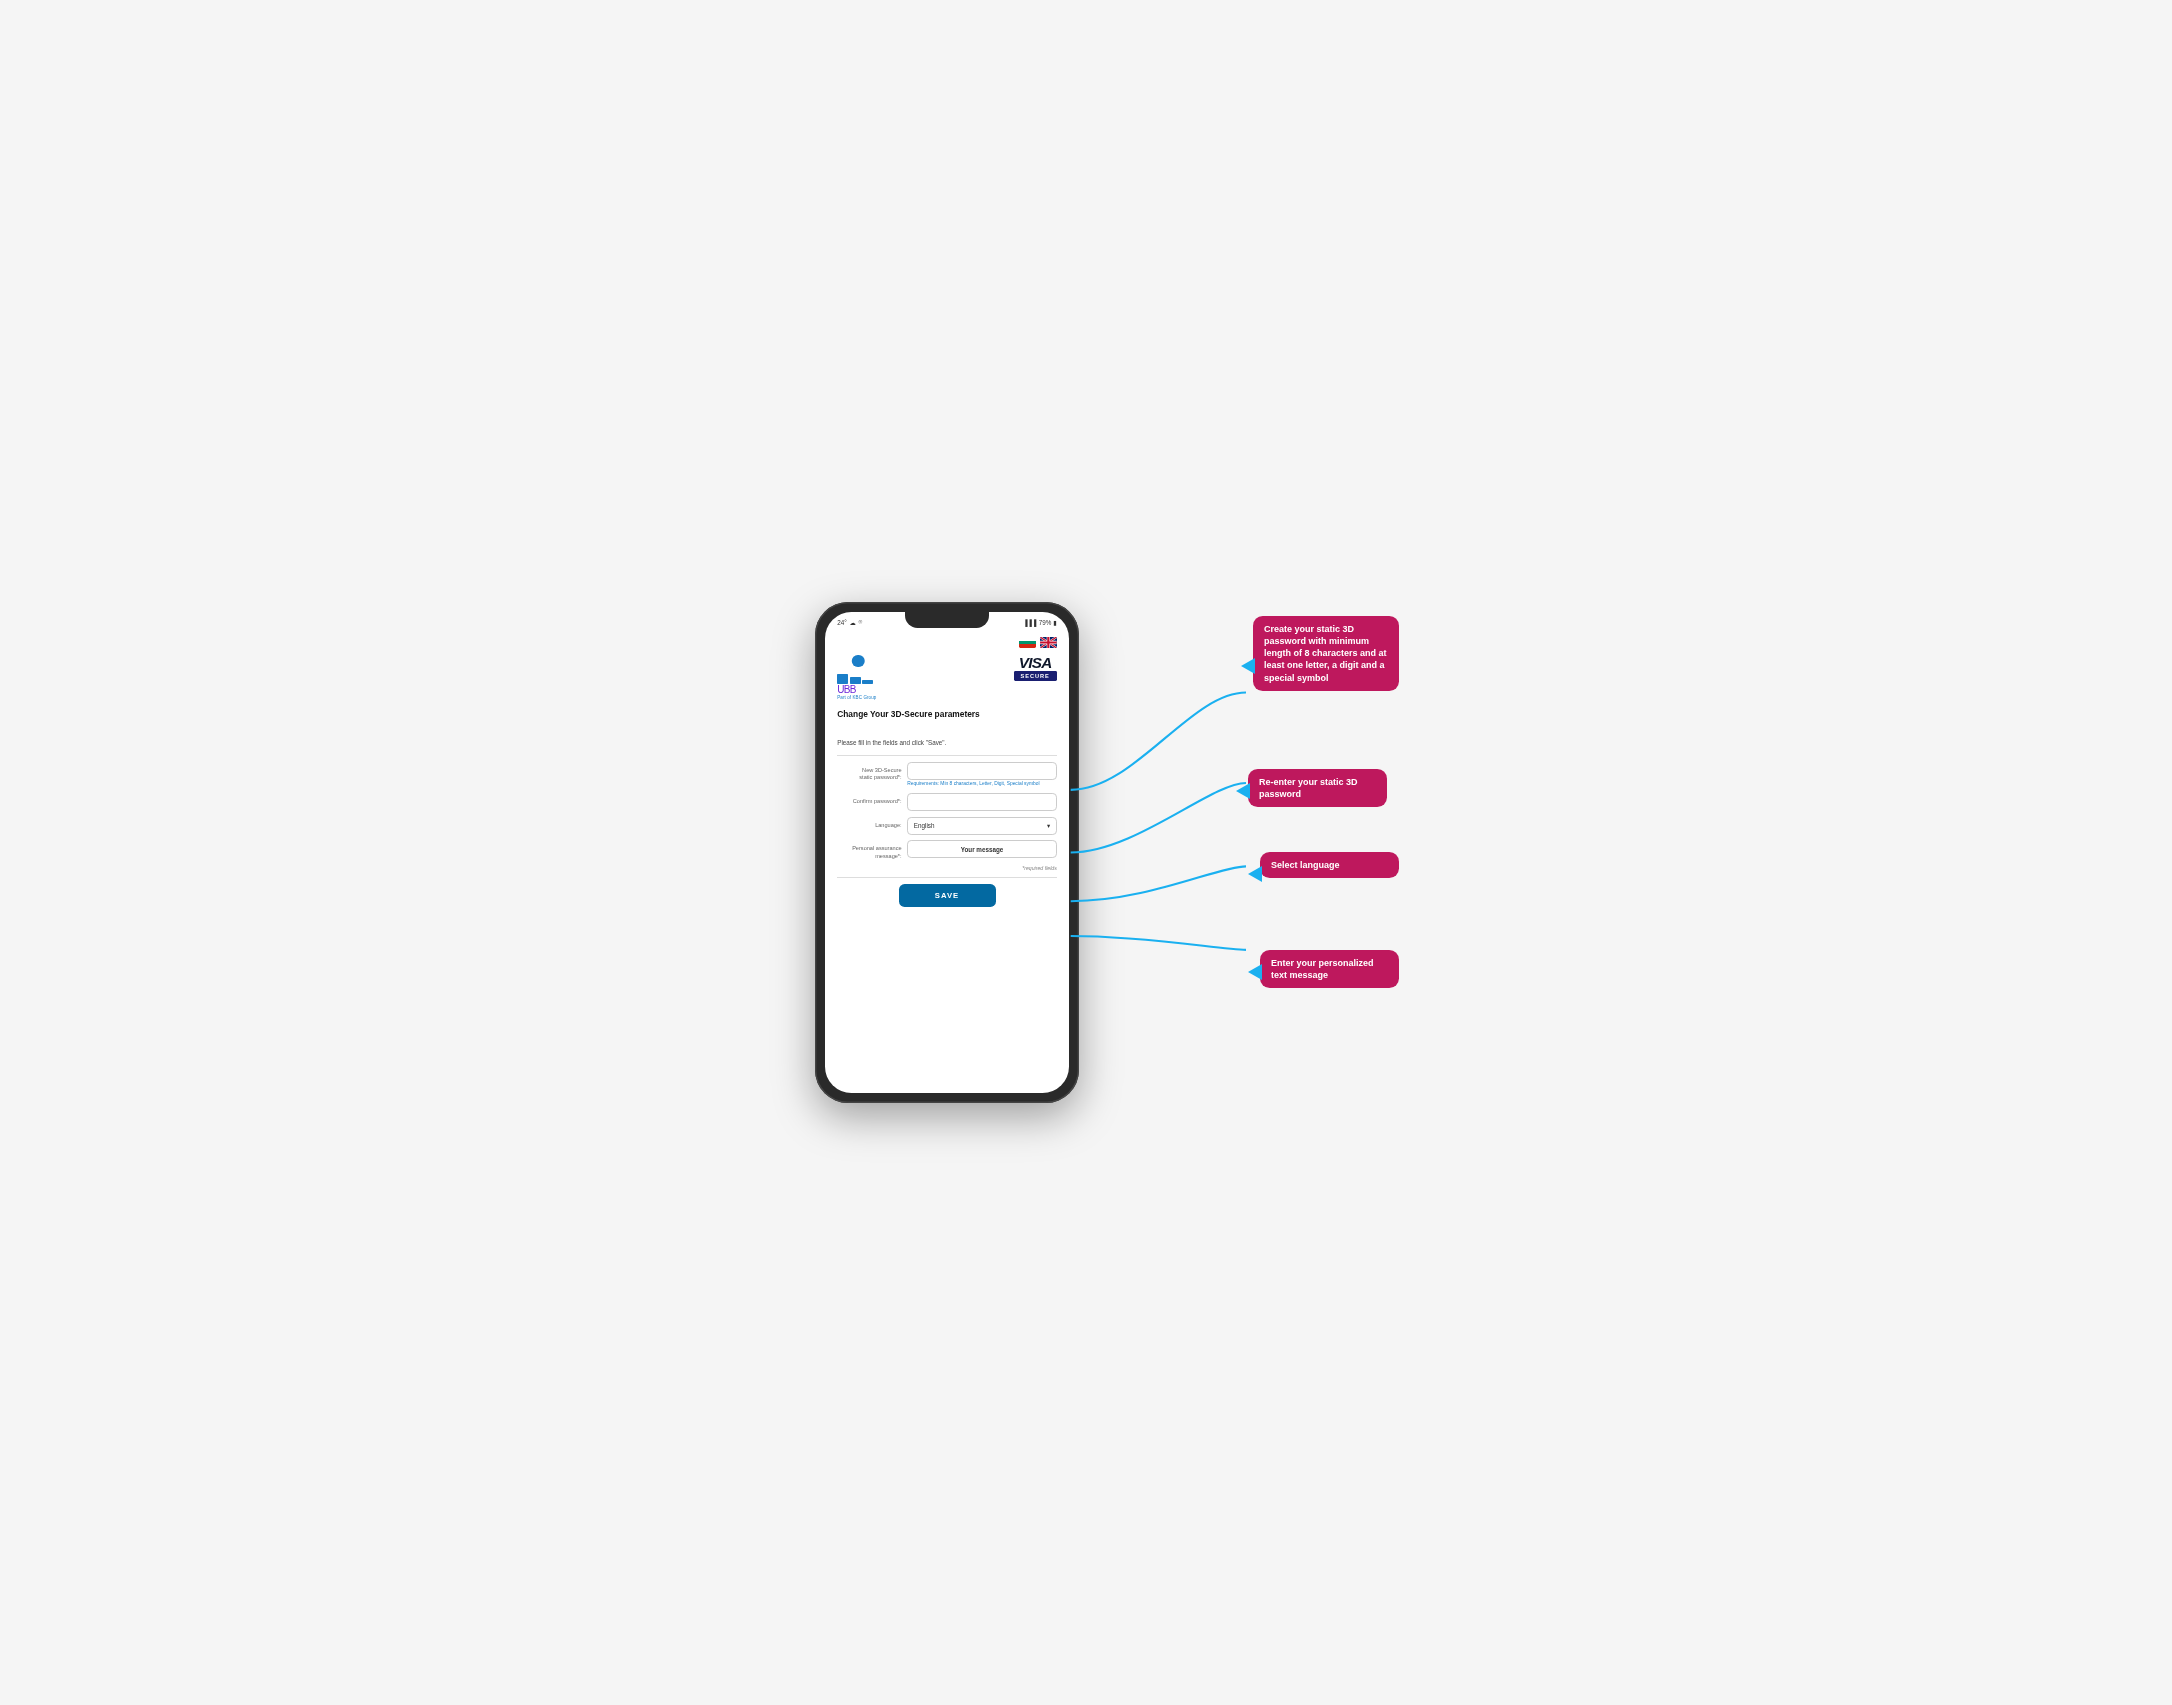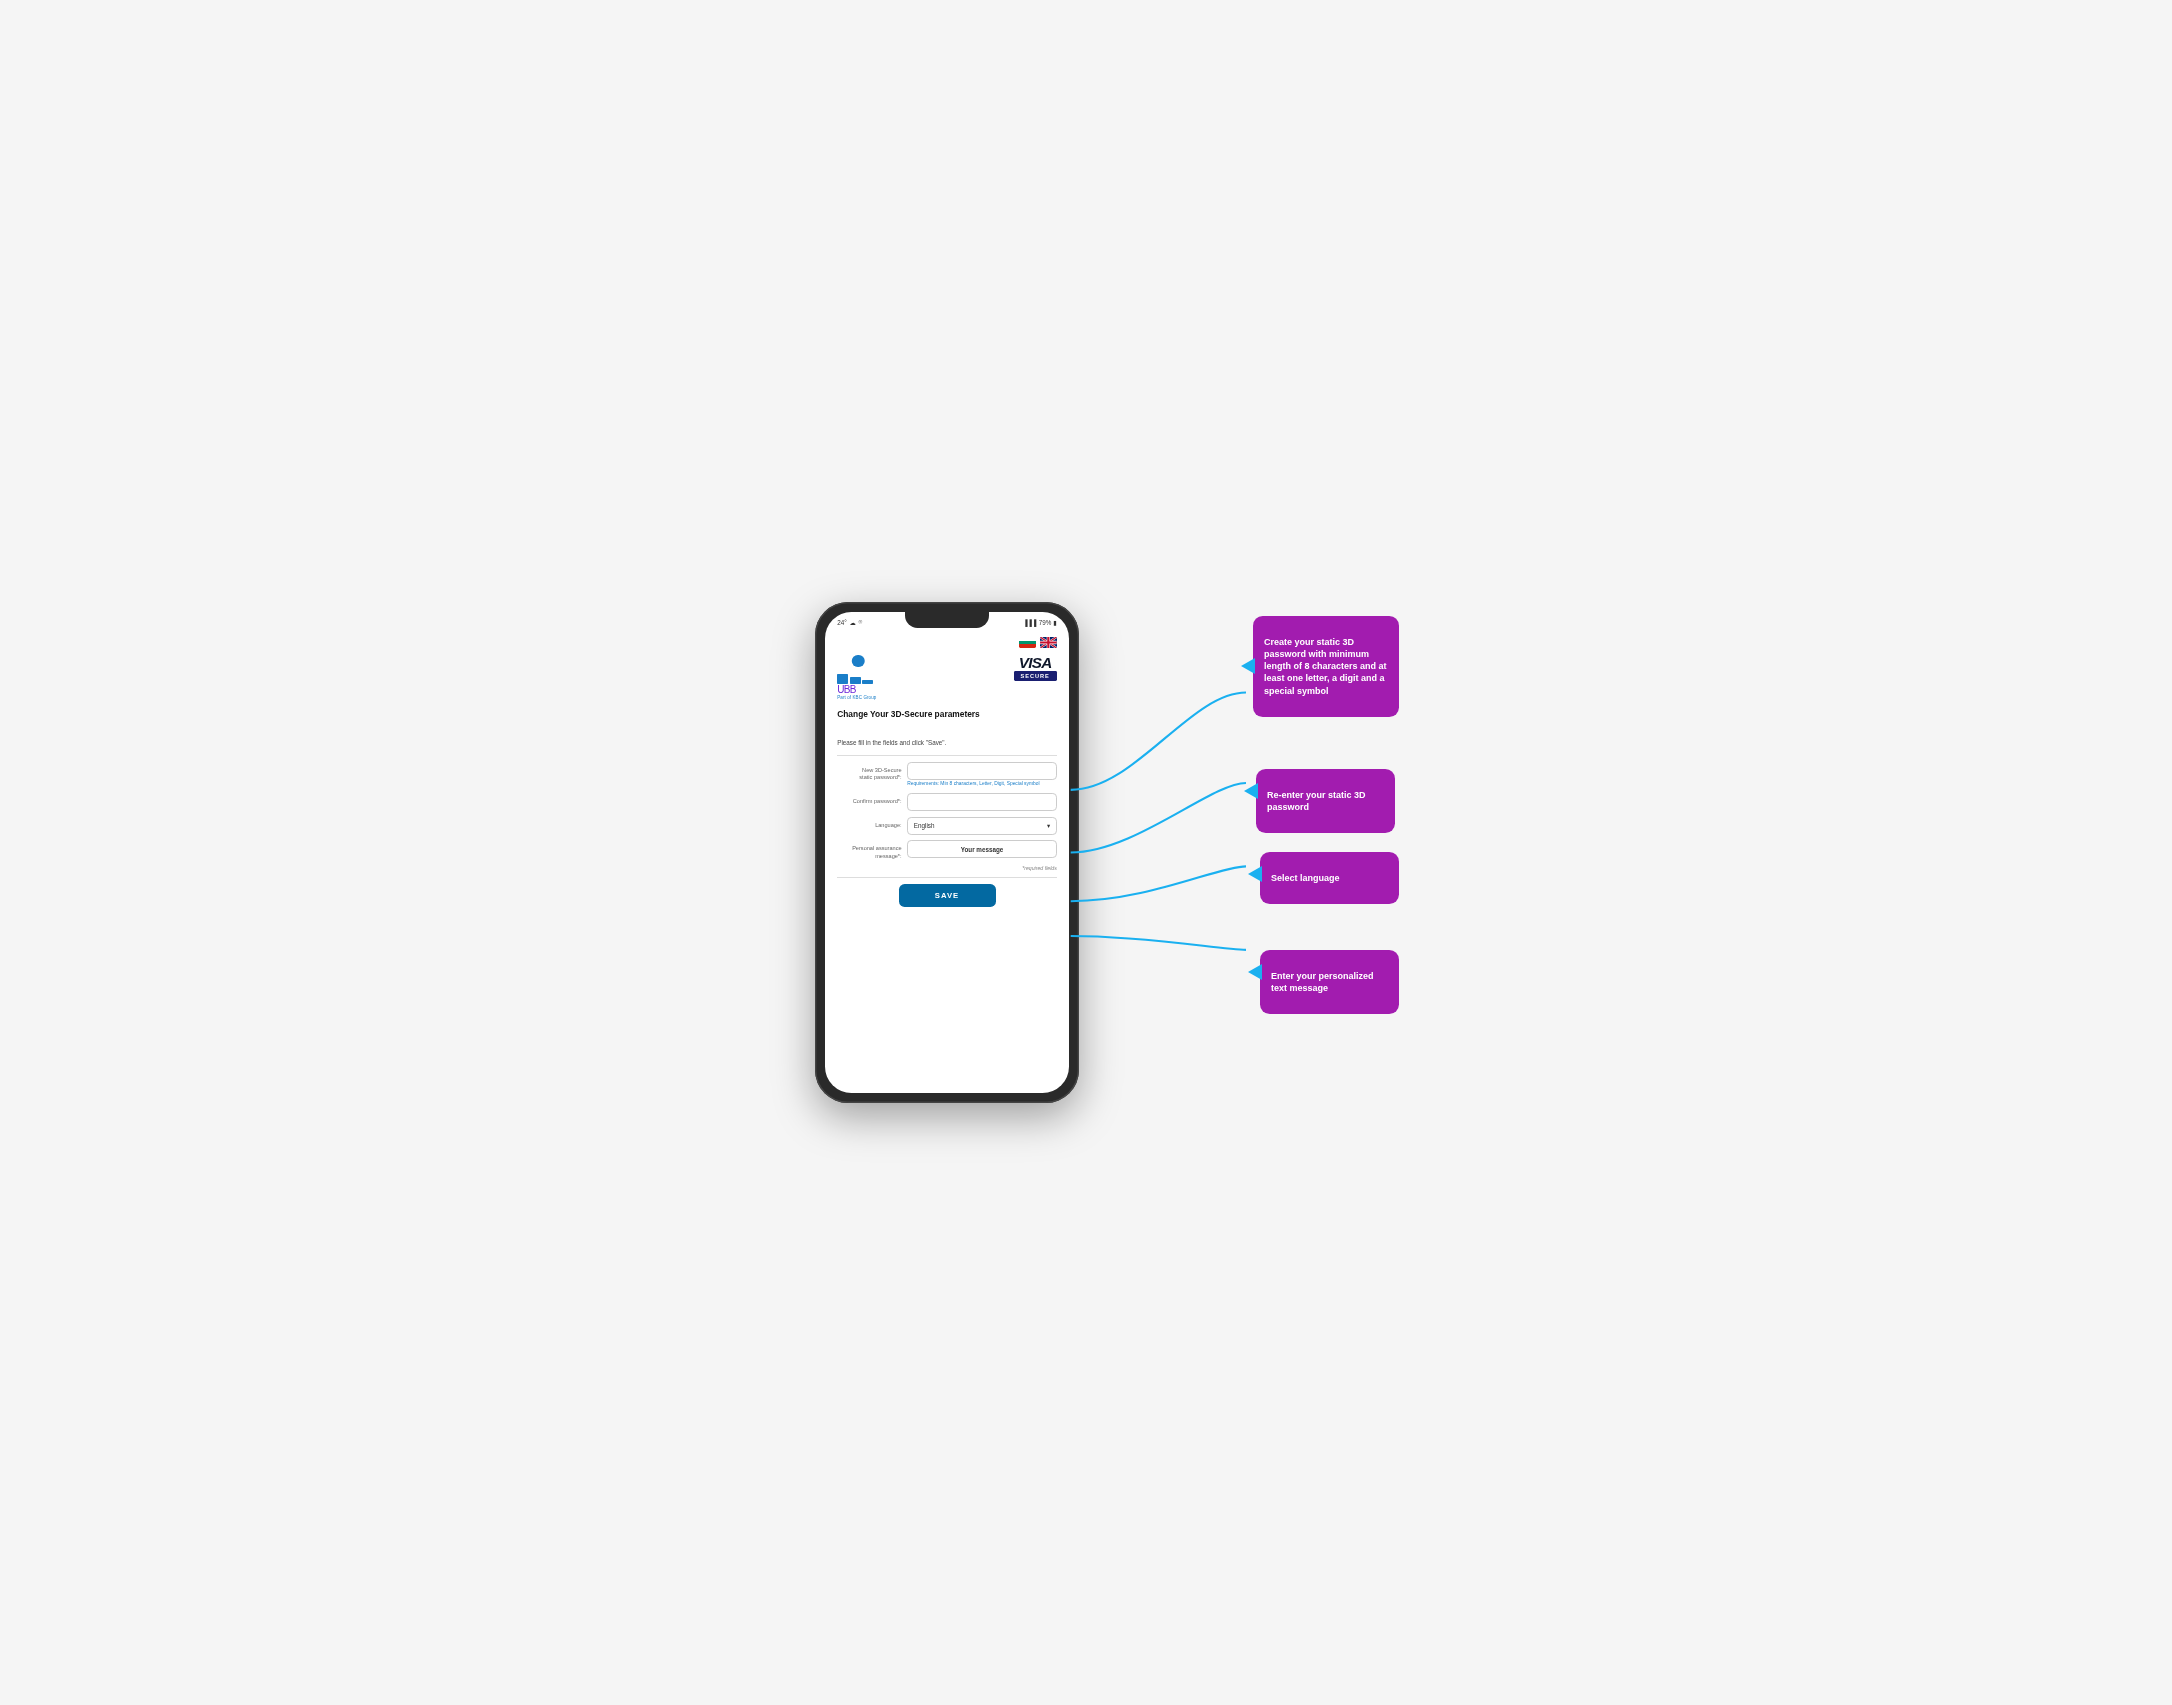--- a/index.html
+++ b/index.html
@@ -299,25 +299,25 @@
       border: none;
       border-radius: 5.6px;
       padding: 7px 0;
       cursor: pointer;
       text-align: center;
     }
 
     
     .tooltip {
       position: absolute;
-      background: #a21caf;
+      background: #be185d;
       color: #fff;
       font-weight: 700;
       border-radius: 9.7px;
-      padding: 20px 11px;
+      padding: 7px 11px;
       line-height: 1.35;
     }
 
     .tooltip::before {
       content: '';
       position: absolute;
       width: 0;
       height: 0;
     }
 
@@ -330,21 +330,21 @@
 
     .tooltip-1::before {
       left: -12.5px;
       top: 42px;
       border-top: 8.4px solid transparent;
       border-bottom: 8.4px solid transparent;
       border-right: 14px solid #1ab0f0;
     }
 
     .tooltip-2 {
-      right: 4px;
+      right: 12px;
       top: 188px;
       width: 139px;
       font-size: 9px;
     }
 
     .tooltip-2::before {
       left: -12.5px;
       top: 14px;
       border-top: 8.4px solid transparent;
       border-bottom: 8.4px solid transparent;

